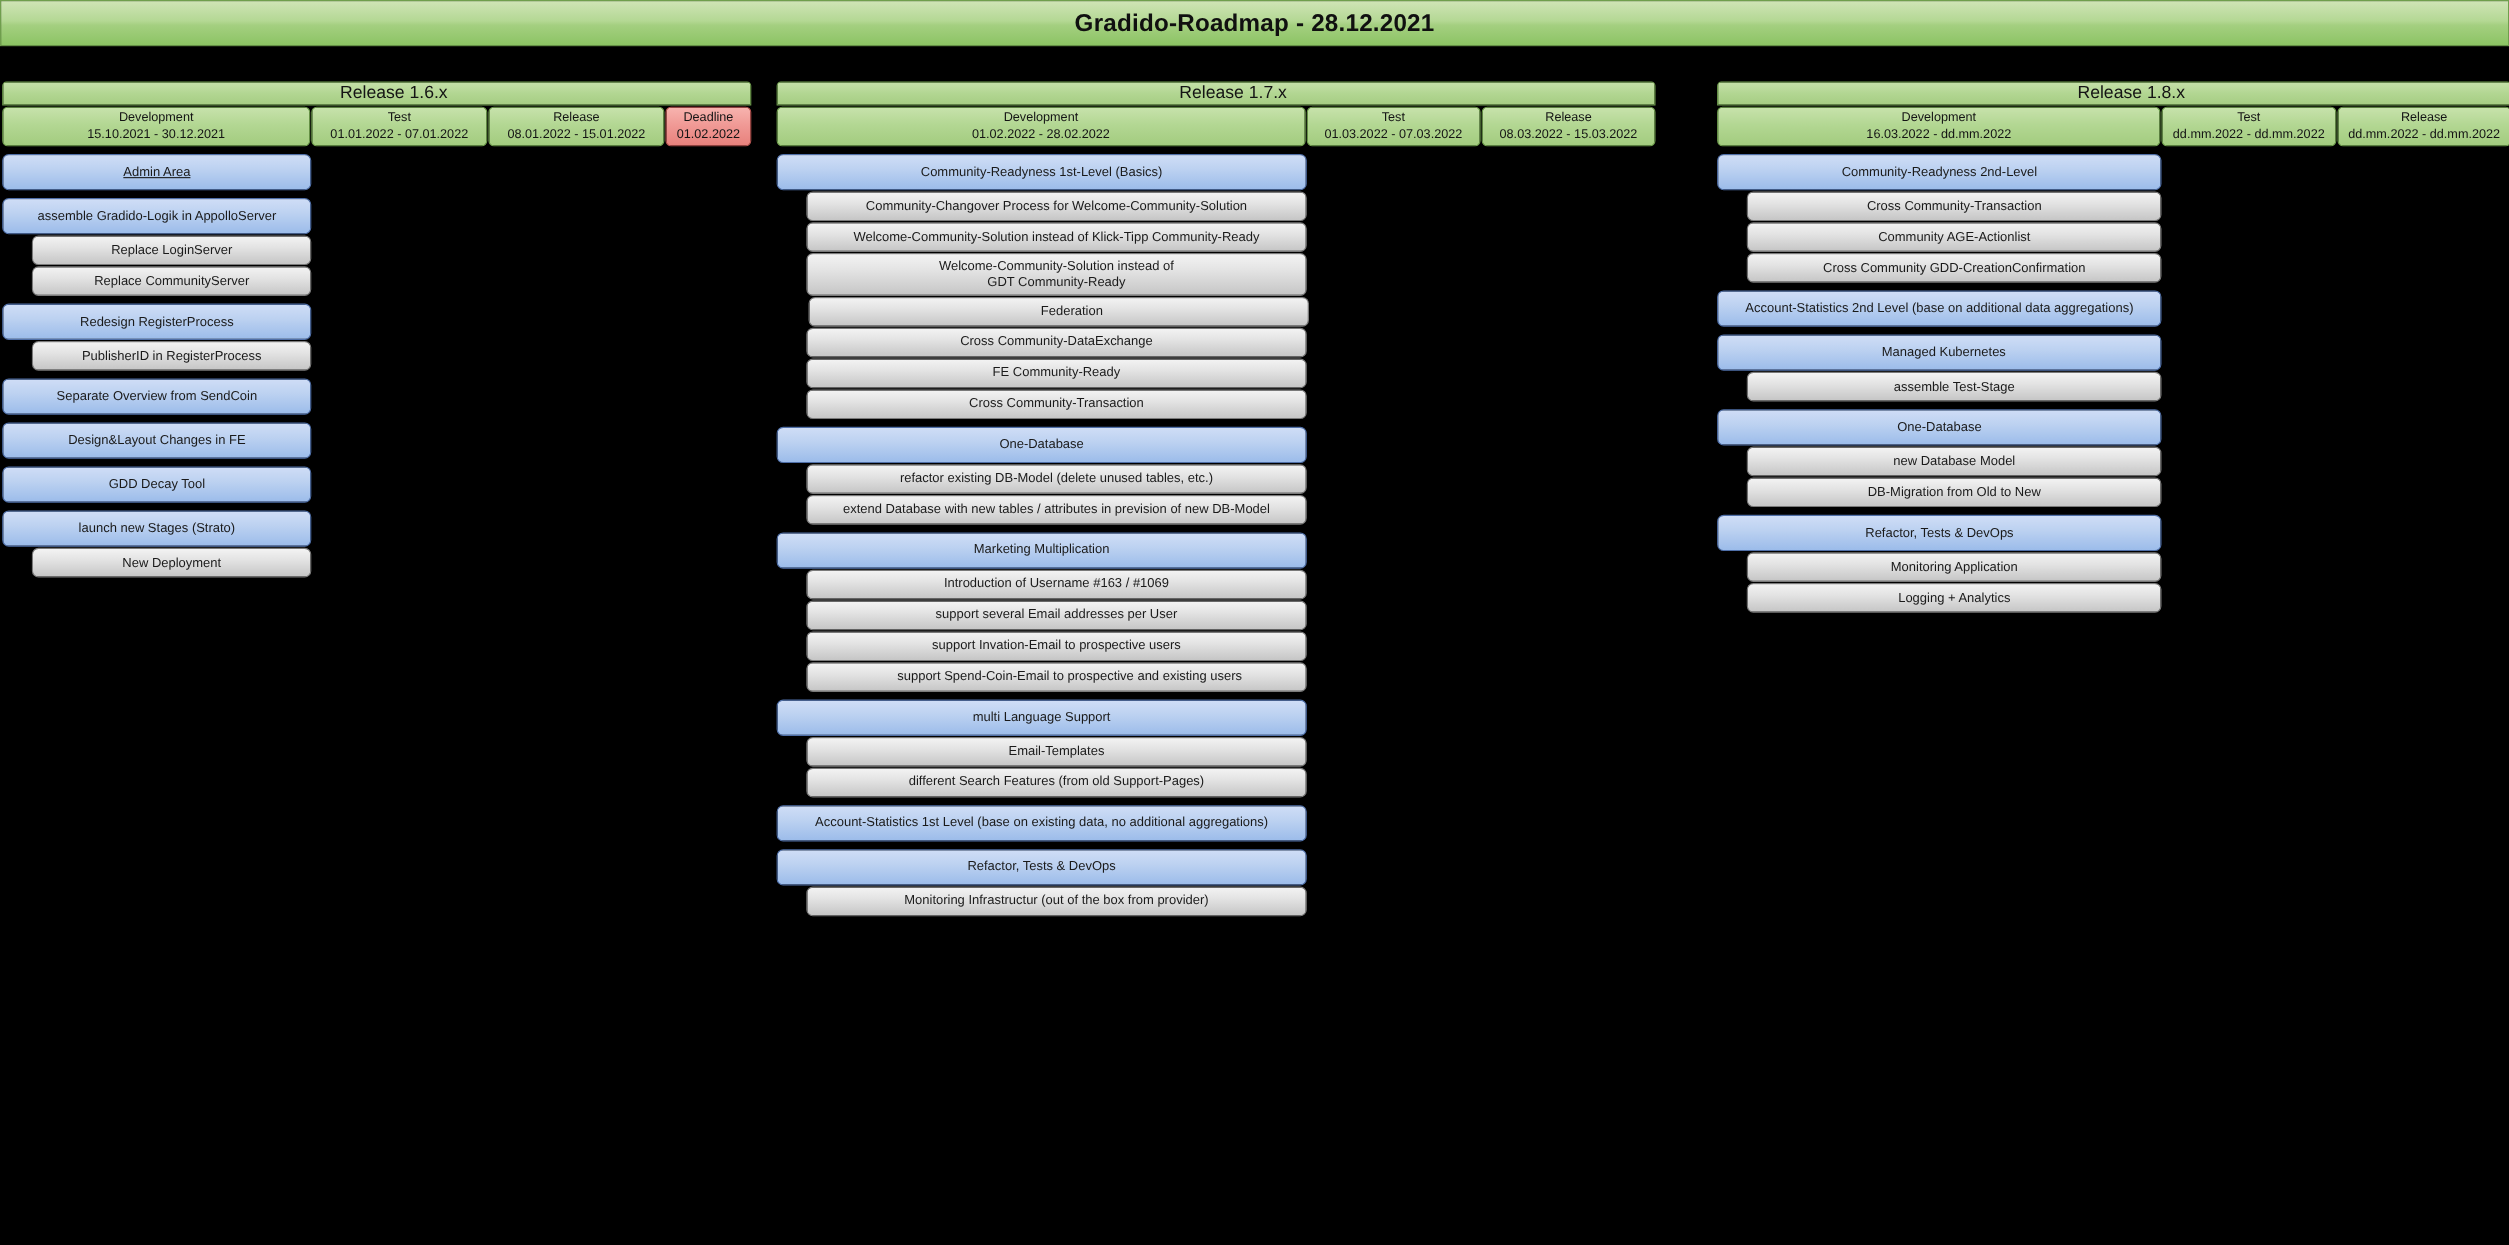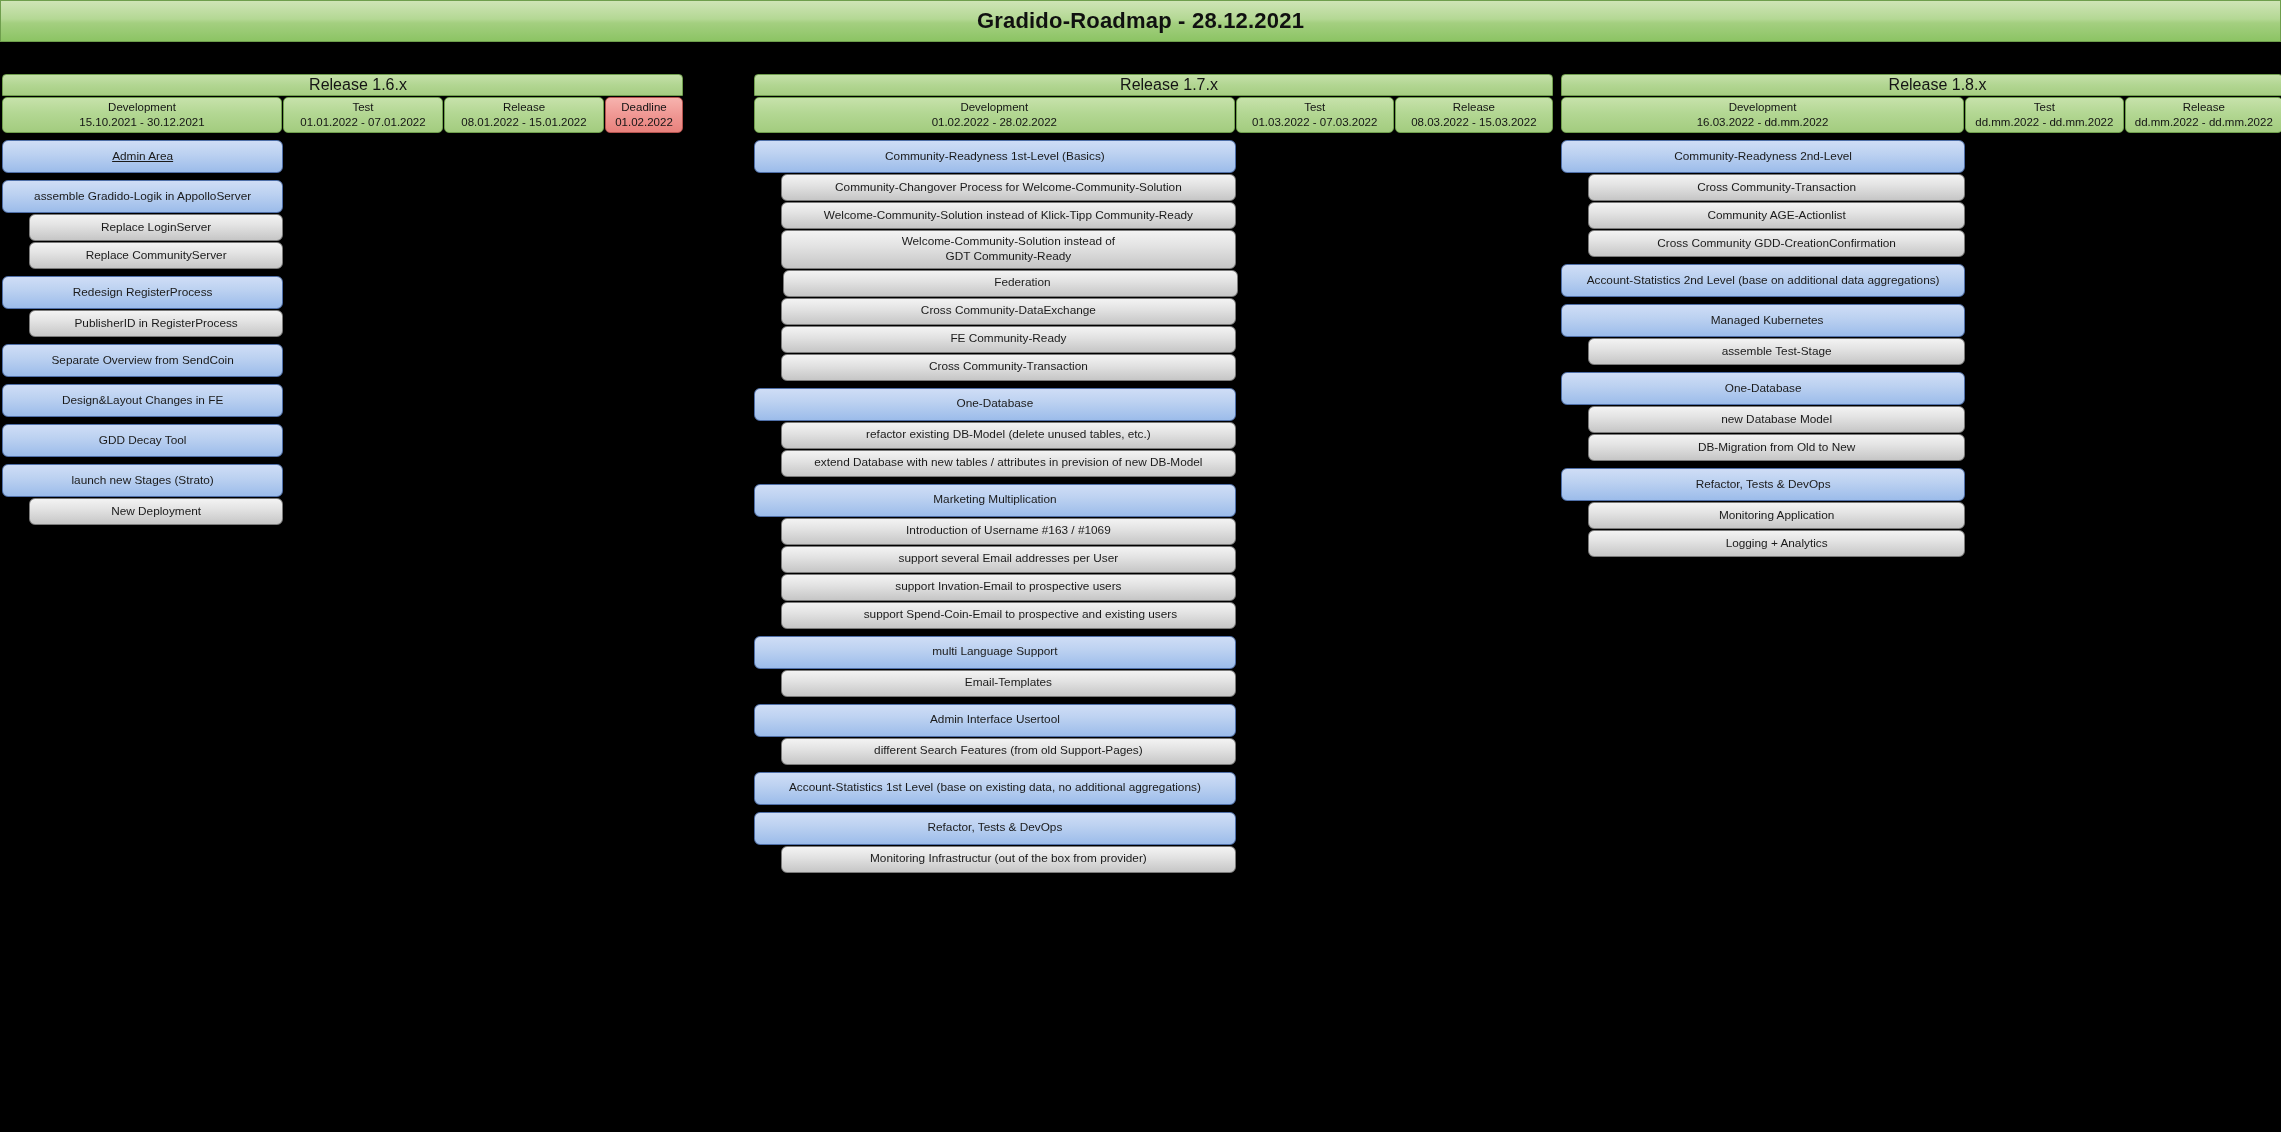--- a/index.html
+++ b/index.html
@@ -43,21 +43,21 @@
     left: 0;
     top: 42px;
     width: 2281px;
     height: 1090px;
   }
   .column {
     position: absolute;
     top: 32px;
   }
   .col-0 { left: 2px;    width: 681px; }
-  .col-1 { left: 754px;  width: 799px; }
+  .col-1 { left: 706px;  width: 799px; }
   .col-2 { left: 1561px; width: 722px; }
 
   
   .release-title {
     height: 22px;
     background: linear-gradient(to bottom, #c5e0a9 0%, #b2d692 50%, #a6cd83 100%);
     border: 1px solid #6f9e4d;
     border-radius: 4px 4px 0 0;
     box-sizing: border-box;
     display: flex;
@@ -197,21 +197,20 @@
         <div class="card epic" style="width: 60.3015%;">One-Database</div>
         <div class="card sub" style="margin-left: 27px; width: calc(60.3015% - 27px); white-space: pre-line;">refactor existing DB-Model (delete unused tables, etc.)</div>
         <div class="card sub" style="margin-left: 27px; width: calc(60.3015% - 27px); white-space: pre-line;">extend Database with new tables / attributes in prevision of new DB-Model</div>
         <div class="card epic" style="width: 60.3015%;">Marketing Multiplication</div>
         <div class="card sub" style="margin-left: 27px; width: calc(60.3015% - 27px); white-space: pre-line;">Introduction of Username #163 / #1069</div>
         <div class="card sub" style="margin-left: 27px; width: calc(60.3015% - 27px); white-space: pre-line;">support several Email addresses per User</div>
         <div class="card sub" style="margin-left: 27px; width: calc(60.3015% - 27px); white-space: pre-line;">support Invation-Email to prospective users</div>
         <div class="card sub" style="margin-left: 27px; width: calc(60.3015% - 27px); white-space: pre-line; padding-left: 32px;">support Spend-Coin-Email to prospective and existing users</div>
         <div class="card epic" style="width: 60.3015%;">multi Language Support</div>
         <div class="card sub" style="margin-left: 27px; width: calc(60.3015% - 27px); white-space: pre-line;">Email-Templates</div>
-        <div class="card epic" style="width: 60.3015%;">Admin Interface Usertool</div>
         <div class="card sub" style="margin-left: 27px; width: calc(60.3015% - 27px); white-space: pre-line;">different Search Features (from old Support-Pages)</div>
         <div class="card epic" style="width: 60.3015%;">Account-Statistics 1st Level (base on existing data, no additional aggregations)</div>
         <div class="card epic" style="width: 60.3015%;">Refactor, Tests &amp; DevOps</div>
         <div class="card sub" style="margin-left: 27px; width: calc(60.3015% - 27px); white-space: pre-line;">Monitoring Infrastructur (out of the box from provider)</div>
       </div>
     </div>
   <div class="column col-2">
       <div class="release-title">Release 1.8.x</div>
       <div class="phase-row">
         <div class="phase" style="width: 55.9889%;">

